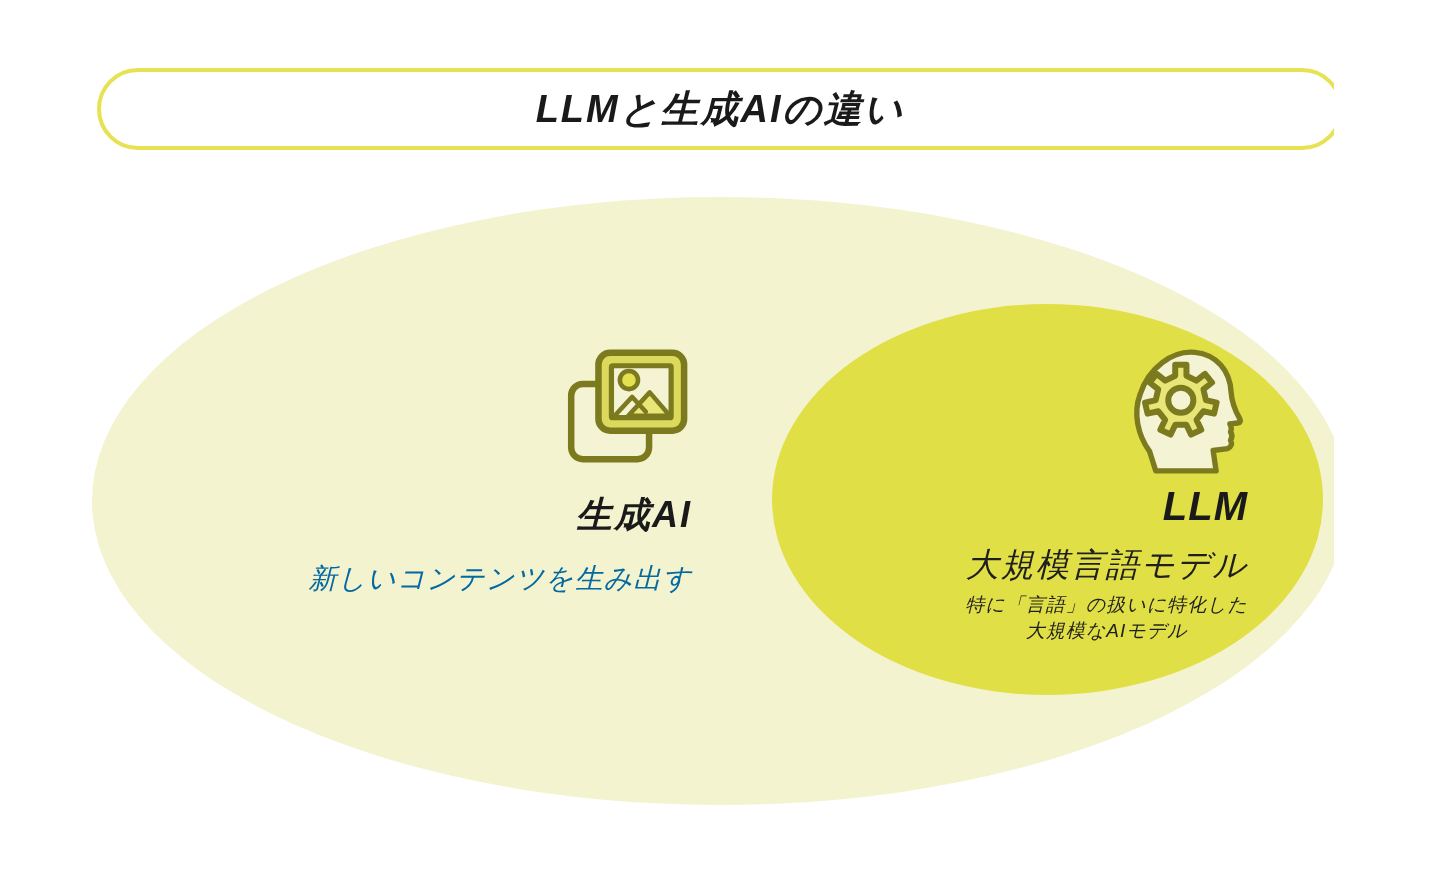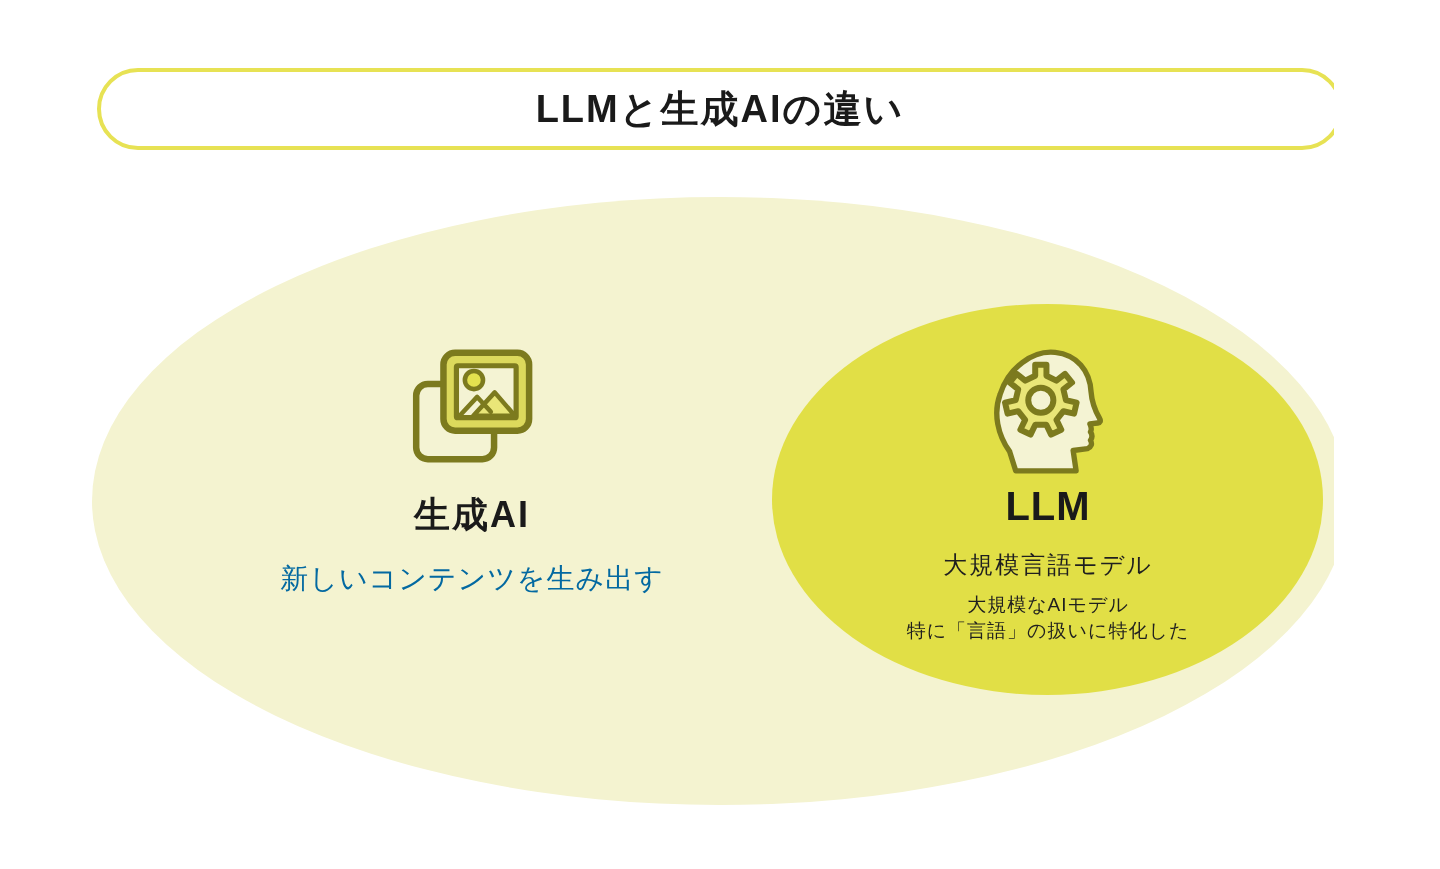--- a/index.html
+++ b/index.html
@@ -5,20 +5,21 @@
   html, body { margin: 0; padding: 0; background: #ffffff; }
   * { box-sizing: border-box; }
   .canvas {
     position: relative;
     width: 1334px;
     height: 869px;
     background: #ffffff;
     overflow: hidden;
     font-family: "Liberation Sans", sans-serif;
     color: var(--text, #1a1a1a);
+    font-style: italic;
   }
 
   
   .title-box {
     position: absolute;
     left: 97px; top: 68px;
     width: 1246px; height: 82px;
     border: 4px solid var(--title-border, #E7E254);
     border-radius: 41px;
     background: #ffffff;
@@ -48,21 +49,21 @@
     width: 551px; height: 391px;
     border-radius: 50%;
     background: var(--inner-ellipse-fill, #E1DF46);
   }
 
   
   .group {
     position: absolute;
     display: flex;
     flex-direction: column;
-    align-items: center;
+    align-items: flex-end;
     text-align: center;
   }
   .group-generative { left: 252px; top: 345px; width: 440px; }
   .group-llm        { left: 848px; top: 344px; width: 400px; }
 
   .icon-wrap { display: block; }
   .icon-images { width: 130px; height: 122px; }
   .icon-head   { width: 120px; height: 134px; }
 
   .heading {
@@ -74,21 +75,21 @@
 
   .desc {
     font-size: 28px;
     line-height: 37px;
     margin-top: 20px;
     letter-spacing: 1px;
     color: #0369a1;
     font-weight: normal;
   }
   .subheading {
-    font-size: 24px;
+    font-size: 33px;
     line-height: 30px;
     margin-top: 21px;
     letter-spacing: 2px;
     color: #1f1f1f;
   }
   .note {
     font-size: 19px;
     line-height: 26px;
     margin-top: 12px;
     letter-spacing: 1px;
@@ -154,18 +155,18 @@
                  L -4.6 20.5 L -8.6 28.7 L -17.1 24.7 L -13.1 16.4
                  L -18.9 9.2 L -27.8 11.2 L -29.9 2.0 L -21.0 -0.1
                  L -18.9 -9.1 L -26.1 -14.8 L -20.2 -22.1 L -13.0 -16.4
                  Z" fill="#E9E678" stroke="#7C7A1E" stroke-width="5" stroke-linejoin="round"></path>
         <circle cx="0" cy="0" r="10.5" fill="#F4F3D3" stroke="#7C7A1E" stroke-width="5"></circle>
       </g>
     </svg>
     <div class="heading">LLM</div>
     <div class="subheading">大規模言語モデル</div>
     <div class="note">
+      <div>特に「言語」の扱いに特化した</div>
       <div>大規模なAIモデル</div>
-      <div>特に「言語」の扱いに特化した</div>
     </div>
   </div>
 
 </div>
 
 </body></html>

